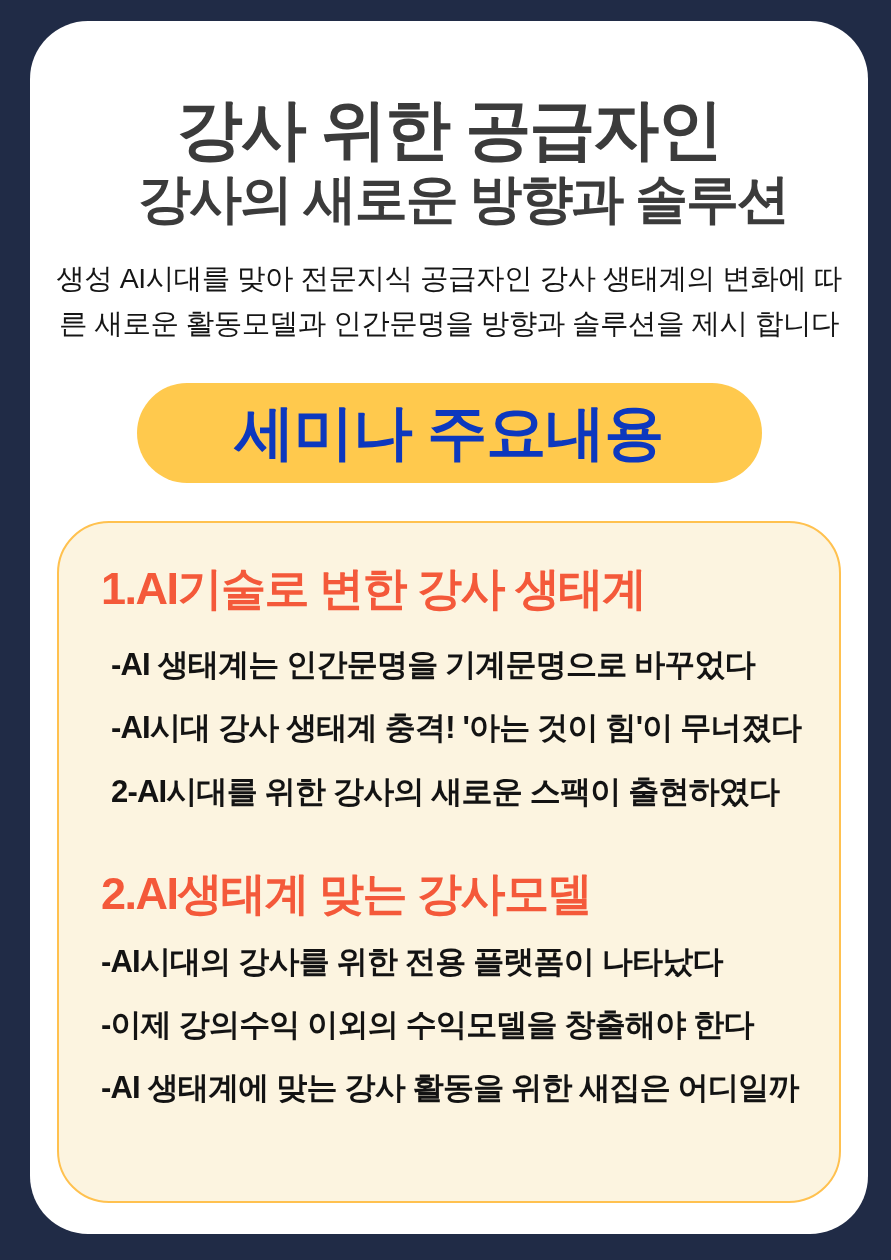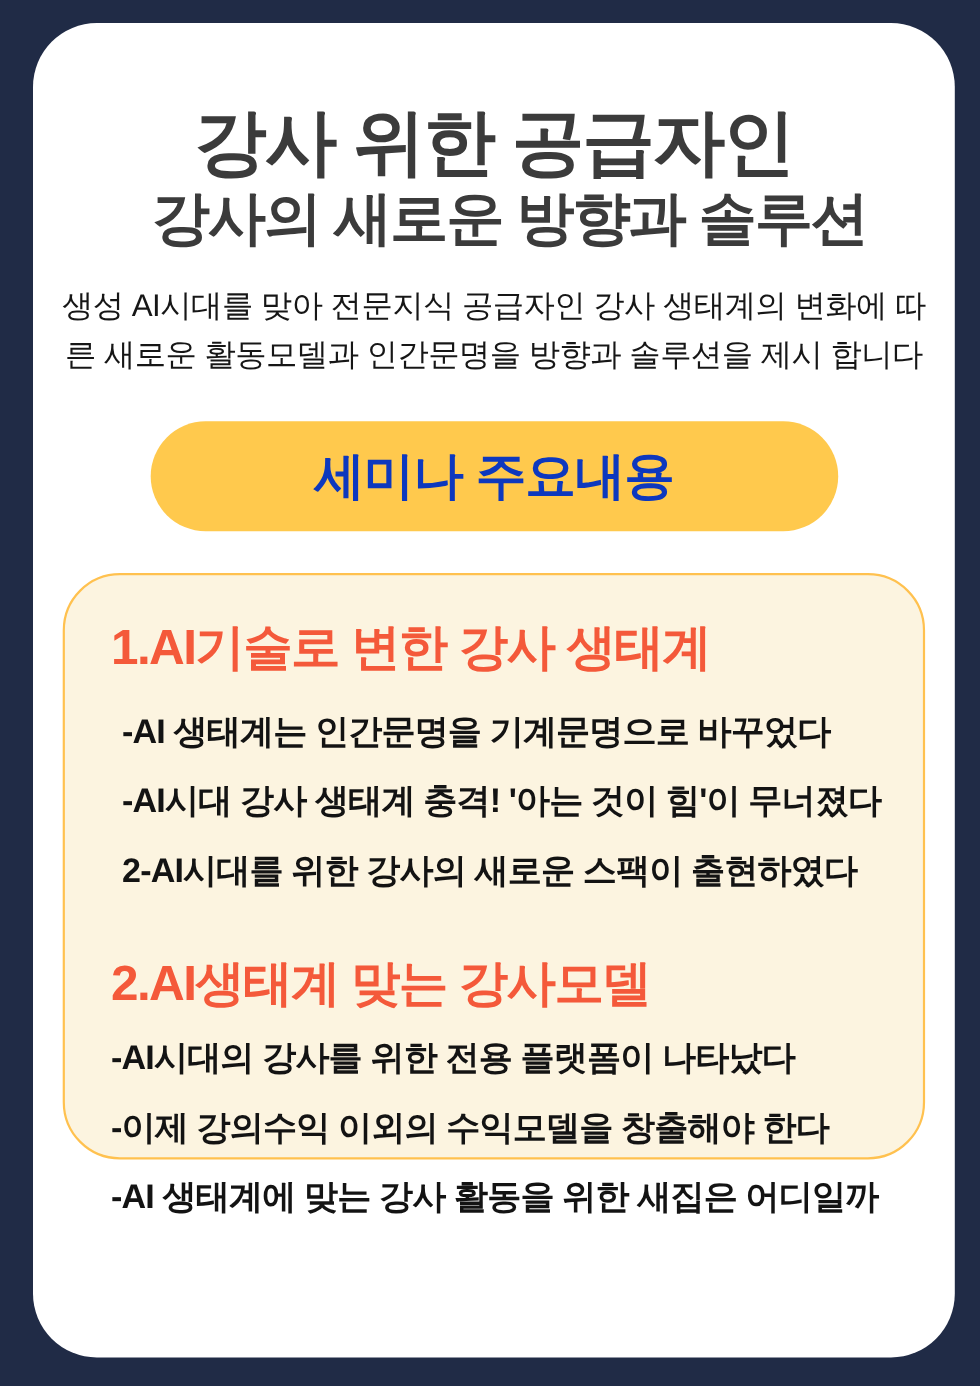--- a/index.html
+++ b/index.html
@@ -58,31 +58,31 @@
     margin: 36px auto 0 auto;
     width: 625px;
     height: 100px;
     background: #FFC94D;
     border-radius: 52px;
     border: none;
     display: flex;
     align-items: center;
     justify-content: center;
     font-family: "Liberation Sans", sans-serif;
-    font-size: 46px;
+    font-size: 60px;
     font-weight: 900;
     letter-spacing: -1px;
     color: #0D38BE;
     cursor: pointer;
   }
 
   .content-box {
     margin: 38px auto 0 auto;
     width: 784px;
-    height: 533px;
+    height: 682px;
     background: #FCF4E0;
     border: 2px solid #FFC14F;
     border-radius: 52px;
     text-align: left;
     padding: 36px 24px 0 42px;
   }
 
   .sec-heading {
     font-size: 45px;
     font-weight: 900;

